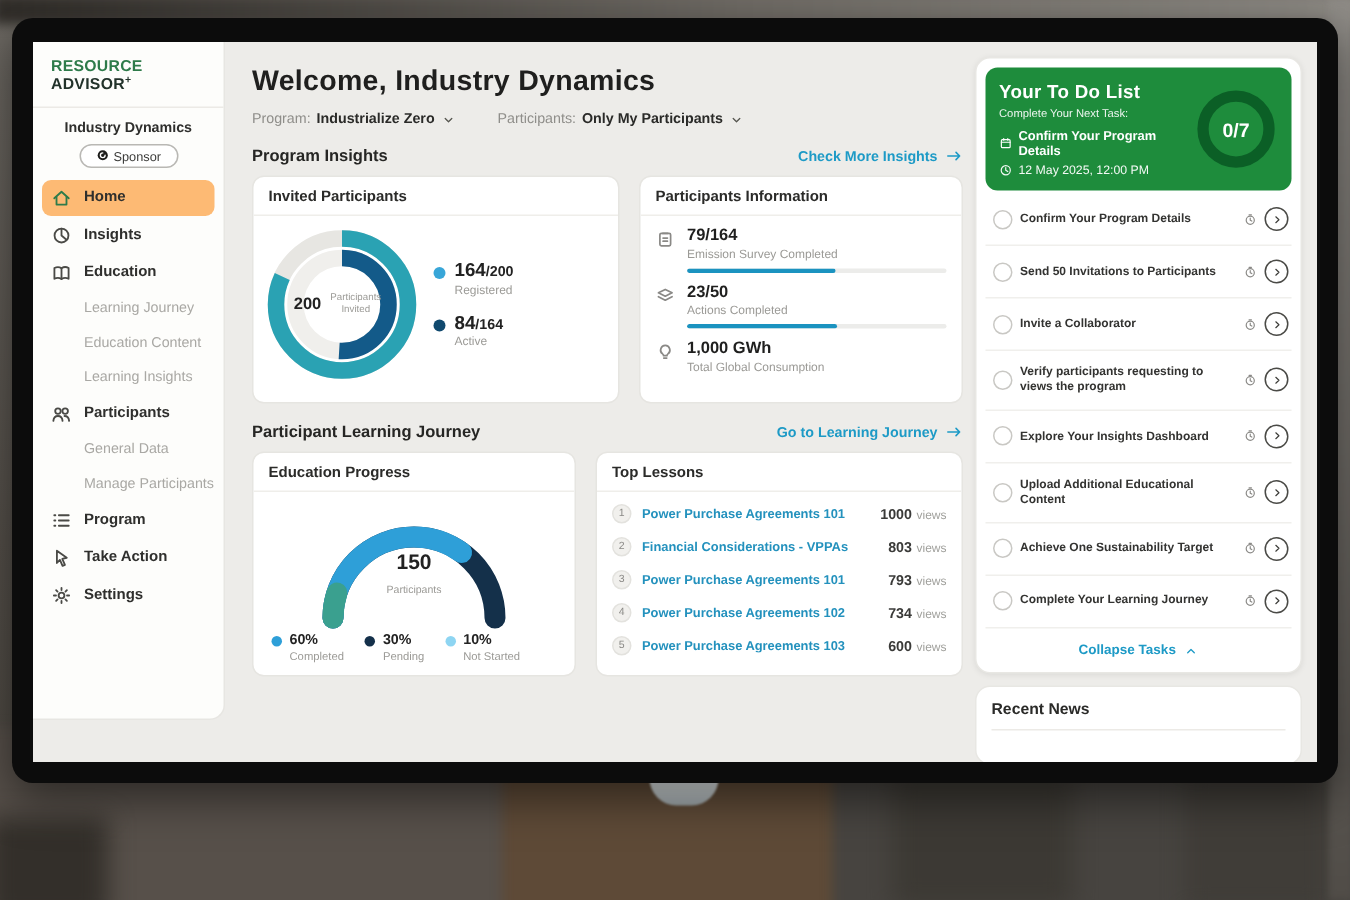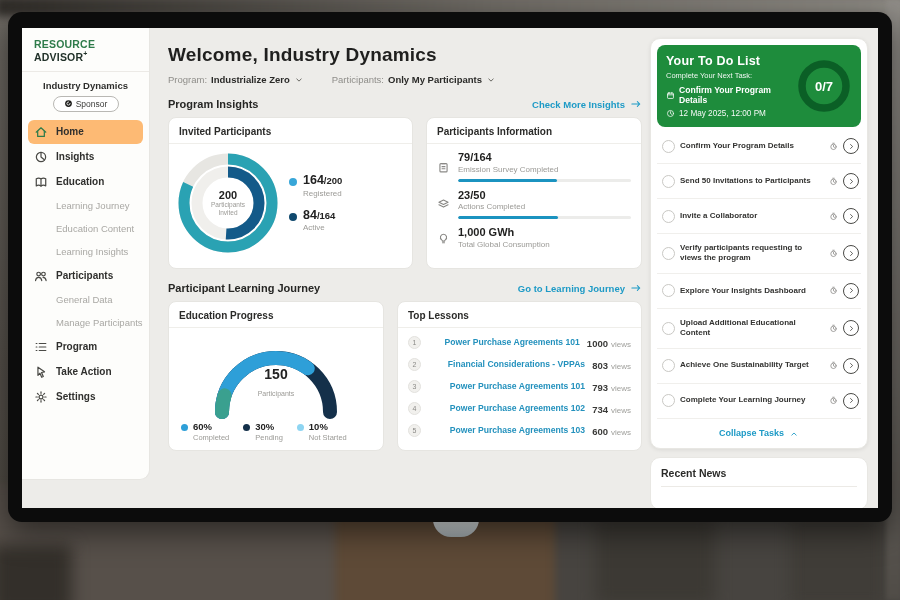--- a/index.html
+++ b/index.html
@@ -60,32 +60,32 @@
   .card{background:#fff;border:1px solid #e6e5e1;border-radius:8px;overflow:hidden;}
   .ct{font-size:10px;font-weight:bold;color:#2b2b29;padding:8px 10px 6px;border-bottom:1px solid #efeeea;}
   .c-invited{width:245px;height:152px;}
   .c-pinfo{width:216px;height:152px;}
   .c-edu{width:216px;height:150px;}
   .c-lessons{width:245px;height:150px;}
   
   .invited-body{display:flex;align-items:center;gap:8px;padding:6px 6px;}
   .donutwrap{position:relative;width:106px;height:106px;flex:0 0 106px;}
   .donutwrap svg{width:106px;height:106px;transform:rotate(-90deg);}
-  .dcenter{position:absolute;inset:0;display:flex;flex-direction:column;align-items:center;justify-content:center;text-align:center;}
+  .dcenter{position:absolute;inset:0;display:flex;flex-direction:row;align-items:center;justify-content:center;text-align:center;}
   .dcenter b{font-size:11px;color:#222;}
   .dcenter span{font-size:6.5px;color:#9b9a96;width:46px;line-height:1.25;}
   .dlegend{display:flex;flex-direction:column;gap:11px;}
   .dlrow{display:flex;gap:6px;align-items:flex-start;}
   .dot{width:8px;height:8px;border-radius:50%;margin-top:4px;flex:0 0 8px;}
   .dlval{font-size:12.5px;font-weight:bold;color:#222;line-height:1.1;}
   .dlval .den{font-size:9.5px;}
   .dllab{font-size:8px;color:#9b9a96;margin-top:1px;}
   
   .pirows{padding:7px 10px 0;}
-  .pirow{display:flex;gap:8px;margin-bottom:7px;align-items:center;}
+  .pirow{display:flex;gap:8px;margin-bottom:7px;}
   .piic{display:inline-flex;width:13px;height:13px;color:#8a8986;margin-top:2px;flex:0 0 13px;}
   .piic svg{width:13px;height:13px;}
   .pibody{flex:1;}
   .pival{font-size:11px;font-weight:bold;color:#1f1f1e;line-height:1.15;}
   .pilab{font-size:8px;color:#9b9a96;margin-top:1px;}
   .pibar{height:3px;border-radius:2px;background:#ececea;margin-top:5px;overflow:hidden;}
   .pibarfill{height:100%;border-radius:2px;}
   
   .edu-body{position:relative;height:92px;}
   .gaugewrap{position:absolute;left:50%;top:8px;transform:translateX(-50%);width:150px;height:84px;}
@@ -95,21 +95,21 @@
   .elegend{display:flex;gap:14px;padding:0 12px;margin-top:2px;}
   .elitem{display:flex;gap:5px;align-items:flex-start;}
   .elitem .dot{margin-top:2px;width:7px;height:7px;flex:0 0 7px;}
   .elpct{font-size:9.5px;font-weight:bold;color:#222;line-height:1.1;}
   .ellab{font-size:7.5px;color:#9b9a96;margin-top:1px;white-space:nowrap;}
   
   .lrows{padding:3px 10px 0;}
   .lrow{display:flex;align-items:center;gap:7px;height:22px;}
   .lrank{width:13px;height:13px;border-radius:50%;background:#f1f0ed;border:1px solid #e3e2de;flex:0 0 13px;
          display:flex;align-items:center;justify-content:center;font-size:7px;color:#8a8986;}
-  .ltitle{flex:1;font-size:8.6px;font-weight:bold;color:#2391bd;white-space:nowrap;overflow:hidden;cursor:pointer;text-align:right;}
+  .ltitle{flex:1;font-size:8.6px;font-weight:bold;color:#2391bd;white-space:nowrap;overflow:hidden;cursor:pointer;}
   .lviews b{font-size:9.5px;color:#3a3a38;}
   .lviews span{font-size:8px;color:#a0a09c;margin-left:3px;}
   
   .rightcol{position:absolute;left:628px;top:10px;width:218px;}
   .todocard{background:#fff;border:1px solid #e8e7e3;border-radius:10px;padding:6px;box-shadow:0 1px 4px rgba(0,0,0,.08);}
   .todohead{border-radius:8px;padding:9px 9px;display:flex;justify-content:space-between;color:#fff;height:82px;}
   .tht{font-size:12.5px;font-weight:bold;letter-spacing:.2px;}
   .ths{font-size:7.5px;margin-top:3px;opacity:.92;}
   .thtask{font-size:8.6px;font-weight:bold;margin-top:5px;display:flex;gap:4px;align-items:center;}
   .thdate{font-size:8.2px;margin-top:4px;display:flex;gap:4px;align-items:center;opacity:.95;}

